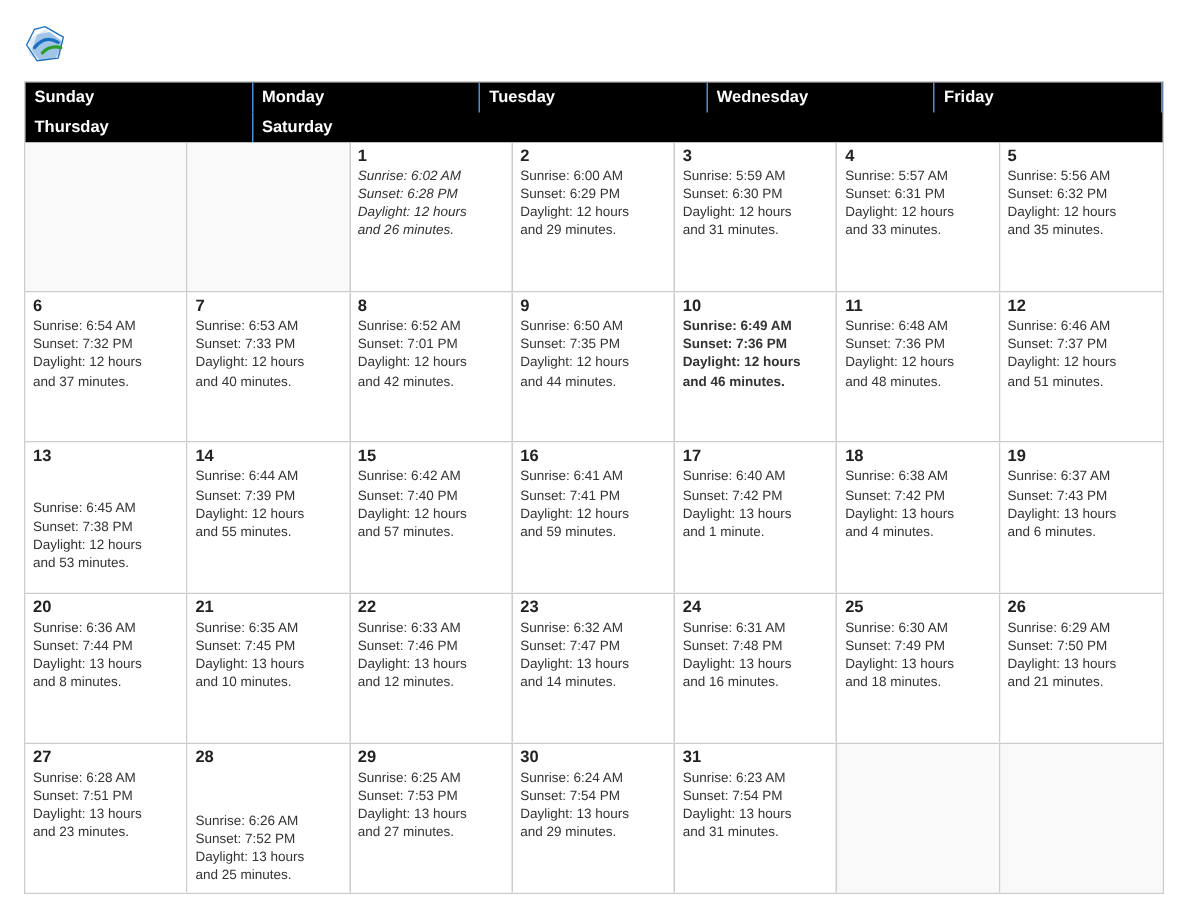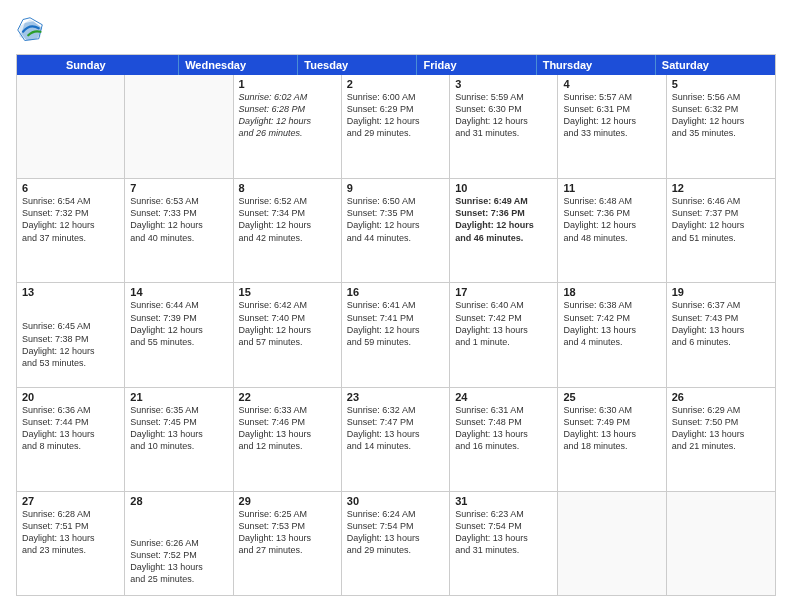--- a/index.html
+++ b/index.html
@@ -55,23 +55,22 @@
       color: #444;
     }
     .calendar {
       flex: 1;
       display: flex;
       flex-direction: column;
       border: 1px solid #ccc;
     }
     .cal-header {
       display: grid;
-      grid-template-columns: repeat(6, 1fr);
-      background: #1d4ed8;
-      padding-left: 43px;
+      grid-template-columns: repeat(5, 1fr);
+      background: #000000;
     }
     .cal-header-cell {
       color: #fff;
       font-size: 11px;
       font-weight: bold;
       padding: 4px 6px;
       border-right: 1px solid #4a8dd5;
       text-align: left;
     }
     .cal-header-cell:last-child { border-right: none; }
@@ -128,22 +127,23 @@
     </div>
     <div class="title-block">
       <h1></h1>
       <h2></h2>
     </div>
   </div>
 
   <div class="calendar">
     <div class="cal-header">
     <div class="cal-header-cell">Sunday</div>
+        <div class="cal-header-cell">Monday</div>
+        <div class="cal-header-cell">Tuesday</div>
         <div class="cal-header-cell">Wednesday</div>
-        <div class="cal-header-cell">Tuesday</div>
         <div class="cal-header-cell">Friday</div>
         <div class="cal-header-cell">Thursday</div>
         <div class="cal-header-cell">Saturday</div>
       </div>
     <div class="cal-body">
     <div class="cal-row">
           <div class="cal-cell empty"></div>
           <div class="cal-cell empty"></div>
           <div class="cal-cell">
             <div class="day-num">1</div>
@@ -192,21 +192,21 @@
           <div class="cal-cell">
             <div class="day-num">7</div>
             <div class="cell-text" style="white-space: pre-line;">Sunrise: 6:53 AM
 Sunset: 7:33 PM
 Daylight: 12 hours
 and 40 minutes.</div>
           </div>
           <div class="cal-cell">
             <div class="day-num">8</div>
             <div class="cell-text" style="white-space: pre-line;">Sunrise: 6:52 AM
-Sunset: 7:34 PM
+Sunset: 7:01 PM
 Daylight: 12 hours
 and 42 minutes.</div>
           </div>
           <div class="cal-cell">
             <div class="day-num">9</div>
             <div class="cell-text" style="white-space: pre-line;">Sunrise: 6:50 AM
 Sunset: 7:35 PM
 Daylight: 12 hours
 and 44 minutes.</div>
           </div>

